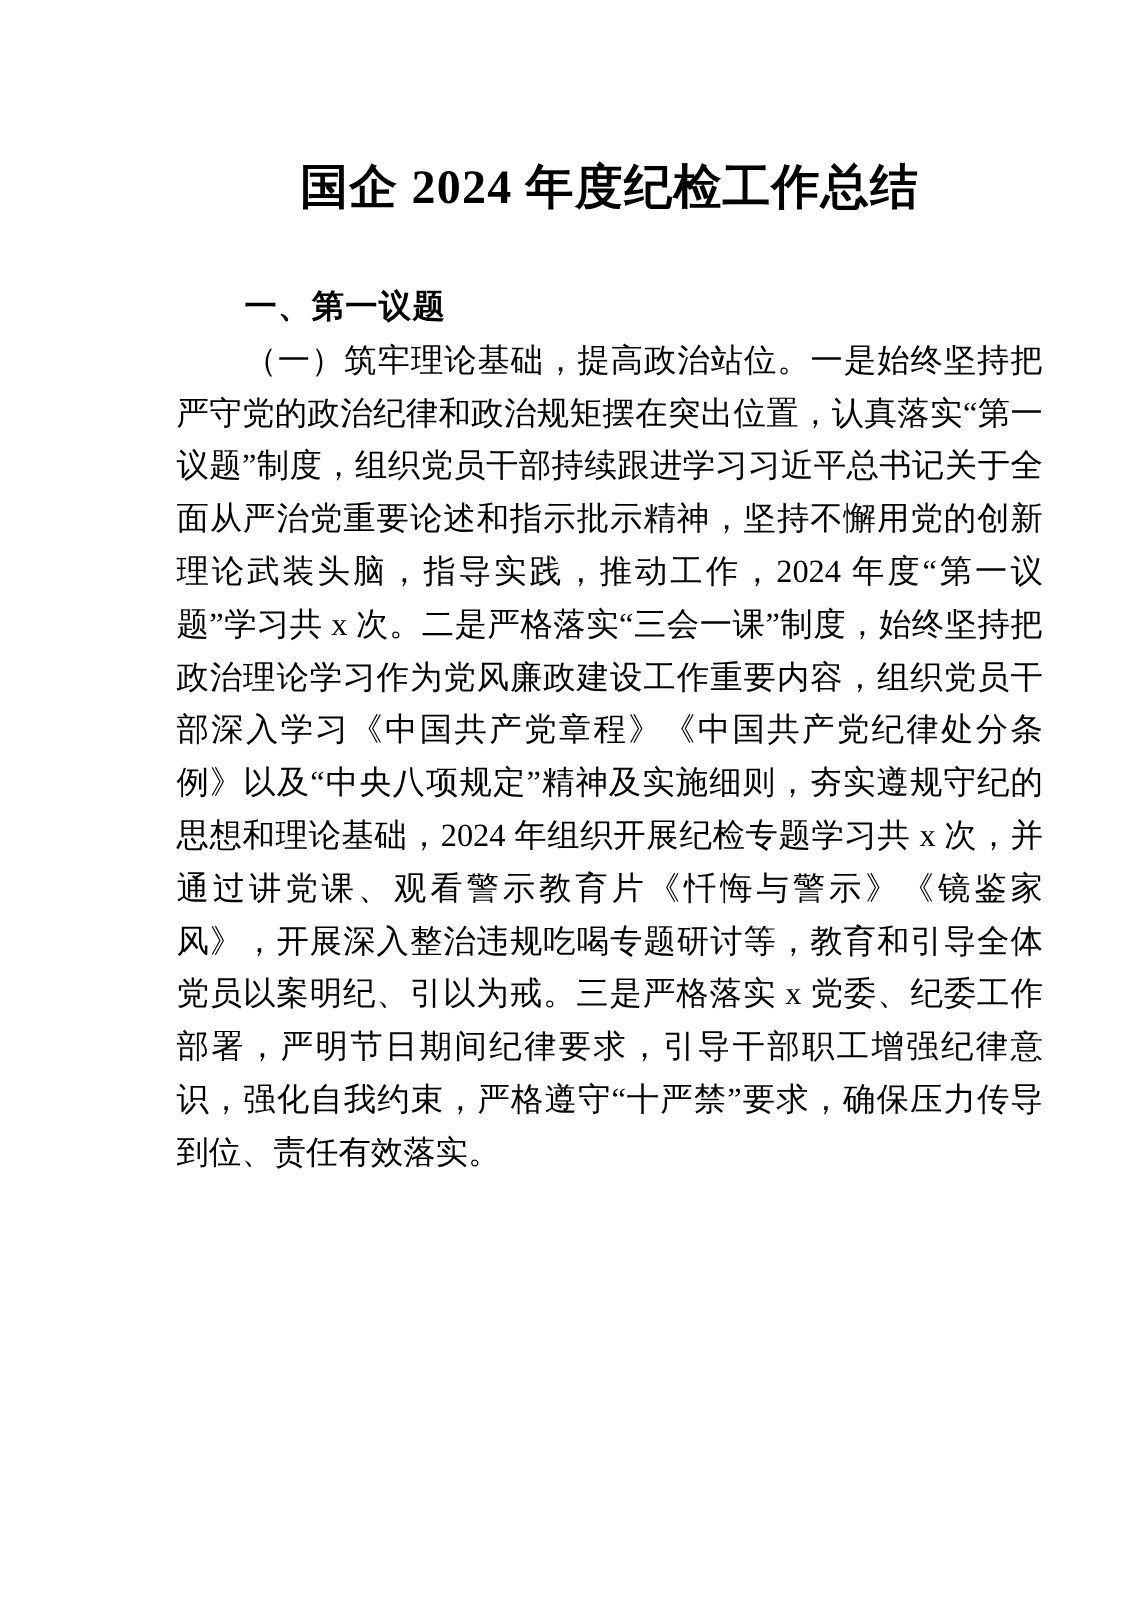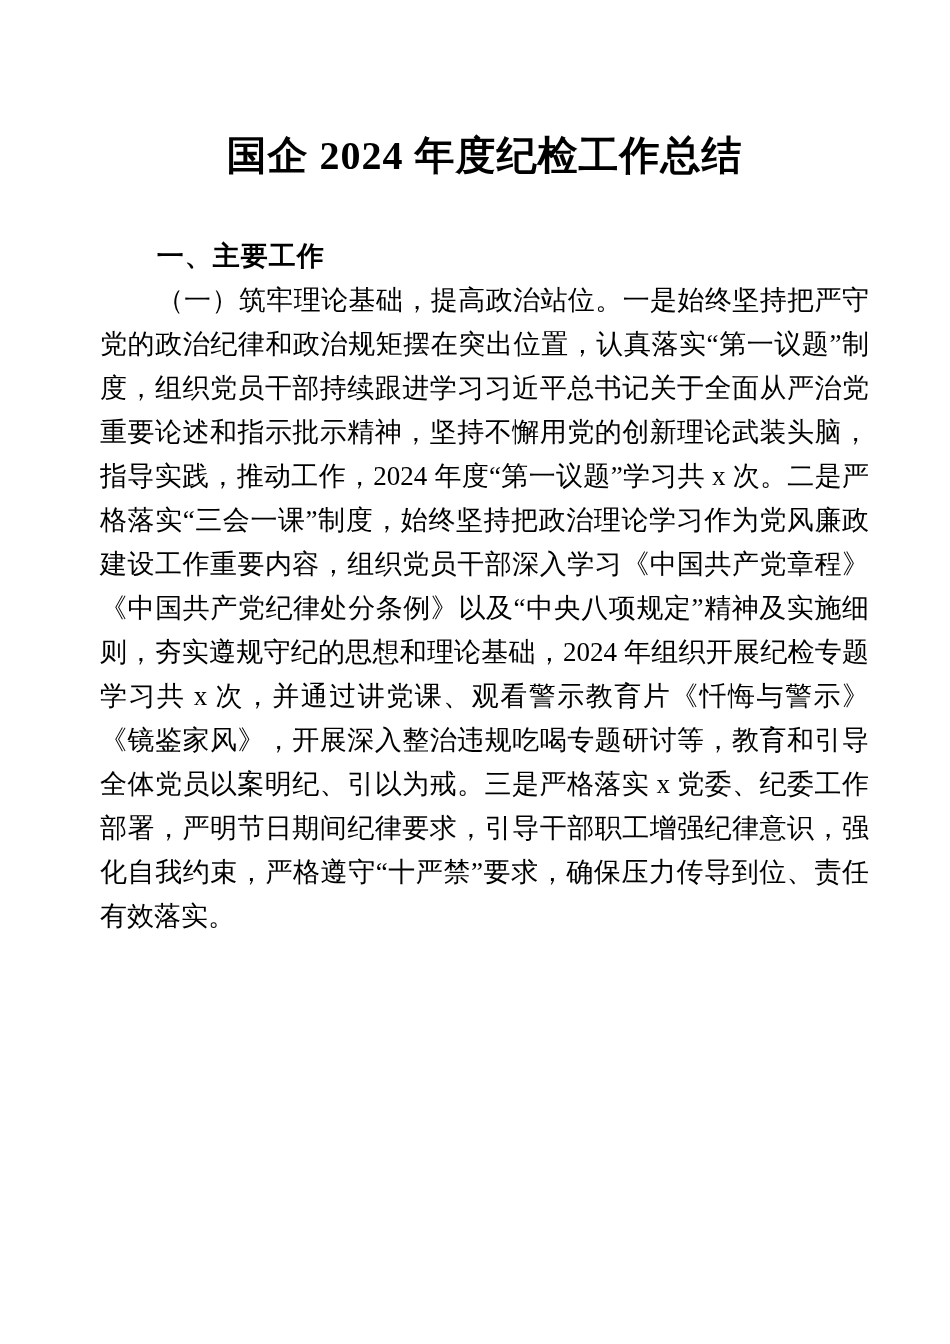--- a/index.html
+++ b/index.html
@@ -13,20 +13,21 @@
     width: 950px;
     height: 1344px;
     margin: 0 auto;
     background: #ffffff;
     color: #000000;
     overflow: hidden;
     font-family: "Liberation Serif", "DejaVu Serif", serif;
   }
   .content {
     padding: 0 81px 0 100px;
+    margin-left: 47px;
   }
   .doc-title {
     margin: 128px 0 0 0;
     padding: 0;
     text-align: center;
     font-size: 40px;
     line-height: 56px;
     font-weight: 700;
     font-family: "Liberation Serif", "DejaVu Serif", serif;
     letter-spacing: 1px;
@@ -64,18 +65,18 @@
 
 <div class="page">
   <div class="content">
 
     <h1 class="doc-title">国企 2024 年度纪检工作总结</h1>
 
     <div class="title-gap"></div>
 
 
 
-    <h2 class="section-heading">一、主要工作</h2>
+    <h2 class="section-heading">一、第一议题</h2>
 
     <p class="para">（一）筑牢理论基础，提高政治站位。一是始终坚持把严守党的政治纪律和政治规矩摆在突出位置，认真落实“第一议题”制度，组织党员干部持续跟进学习习近平总书记关于全面从严治党重要论述和指示批示精神，坚持不懈用党的创新理论武装头脑，指导实践，推动工作，2024 年度“第一议题”学习共 x 次。二是严格落实“三会一课”制度，始终坚持把政治理论学习作为党风廉政建设工作重要内容，组织党员干部深入学习《中国共产党章程》《中国共产党纪律处分条例》以及“中央八项规定”精神及实施细则，夯实遵规守纪的思想和理论基础，2024 年组织开展纪检专题学习共 x 次，并通过讲党课、观看警示教育片《忏悔与警示》《镜鉴家风》，开展深入整治违规吃喝专题研讨等，教育和引导全体党员以案明纪、引以为戒。三是严格落实 x 党委、纪委工作部署，严明节日期间纪律要求，引导干部职工增强纪律意识，强化自我约束，严格遵守“十严禁”要求，确保压力传导到位、责任有效落实。</p>
 
   </div>
 </div>
 
 </body></html>

